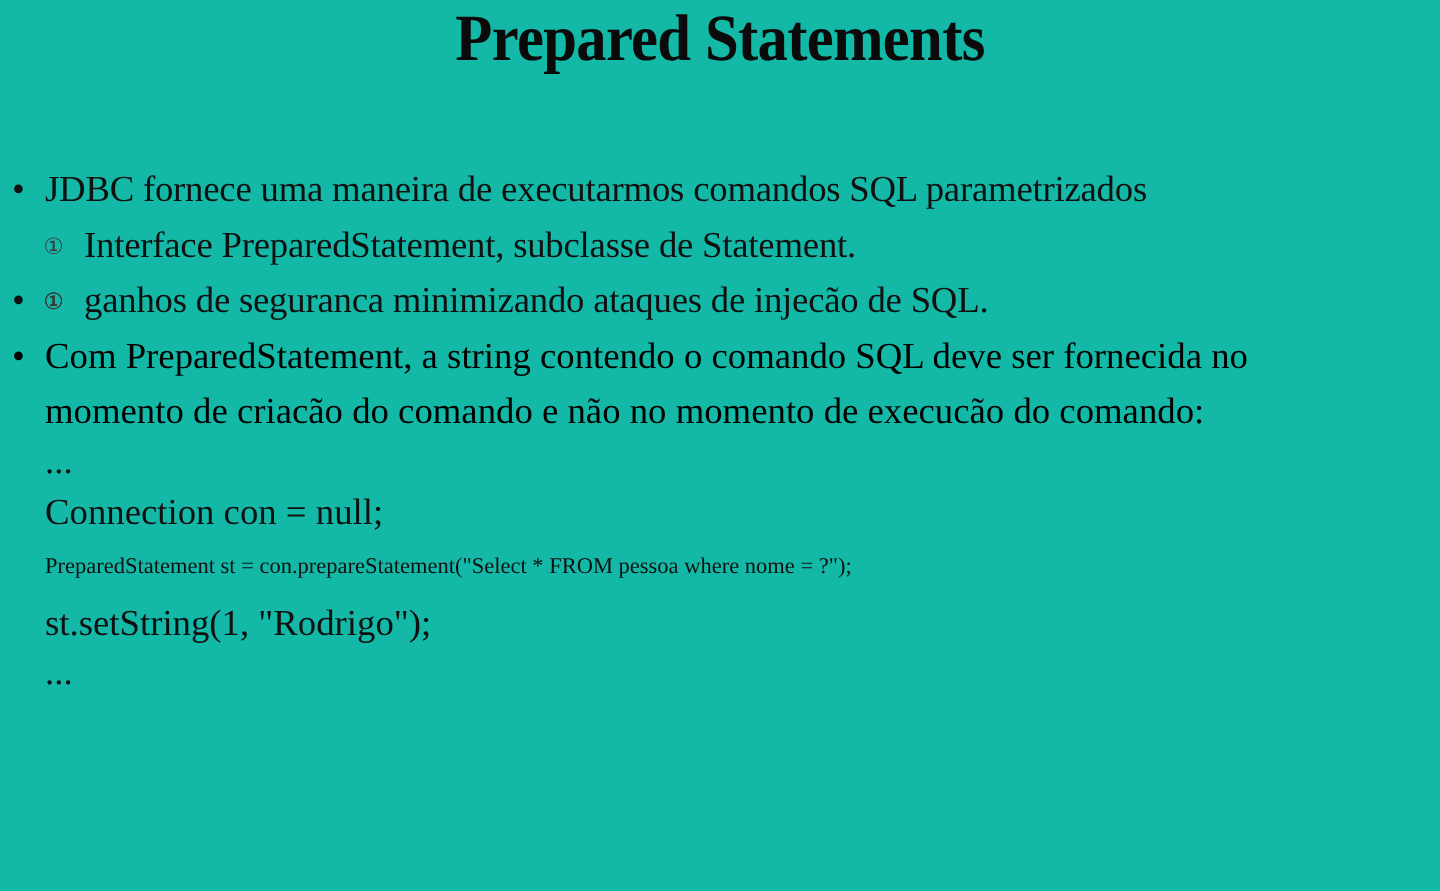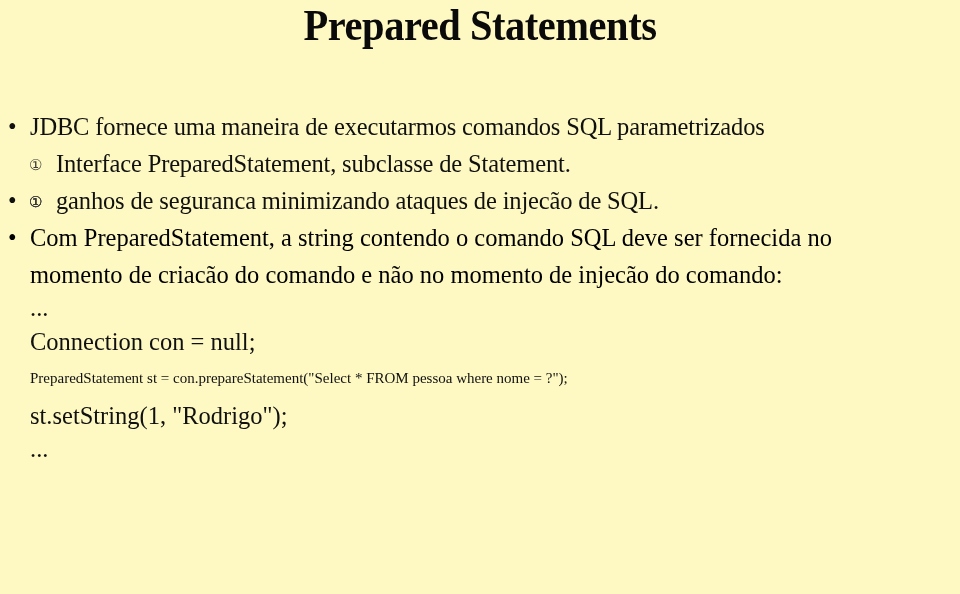--- a/index.html
+++ b/index.html
@@ -13,21 +13,21 @@
     overflow: hidden;
     font-family: "Liberation Serif", "DejaVu Serif", serif;
     color: #000000;
     -webkit-font-smoothing: antialiased;
   }
 
   .slide {
     position: relative;
     width: 960px;
     height: 594px;
-    background: #fef9c3;
+    background: #14b8a6;
   }
 
   
   .slide-title {
     position: absolute;
     left: 0;
     top: 2px;
     width: 960px;
     text-align: center;
     font-family: "Liberation Serif", "DejaVu Serif", serif;
@@ -159,21 +159,21 @@
       <span class="bullet">①</span>
       <span class="tight">ganhos de seguranca minimizando ataques de injecão de SQL.</span>
     </div>
 
     <div class="para">
       <span class="bullet">•</span>
       <div style="text-align:justify;text-justify:inter-word;">
         <span>Com PreparedStatement, a string contendo o comando SQL deve ser fornecida no</span>
       </div>
       <div class="last-line" style="text-align:left;">
-        <span>momento de criacão do comando e não no momento de injecão do comando:</span>
+        <span>momento de criacão do comando e não no momento de execucão do comando:</span>
       </div>
     </div>
 
     <div class="ellipsis-line">...</div>
 
     <div class="code-line">Connection con = null;</div>
     <div class="code-line" style="font-size: 15px;">PreparedStatement st = con.prepareStatement("Select * FROM pessoa where nome = ?");</div>
     <div class="code-line">st.setString(1, "Rodrigo");</div>
 
     <div class="ellipsis-line">...</div>

